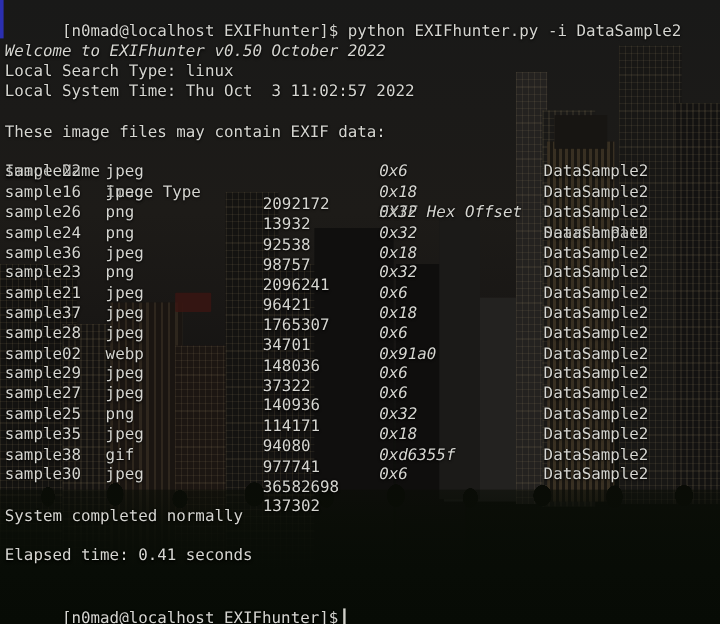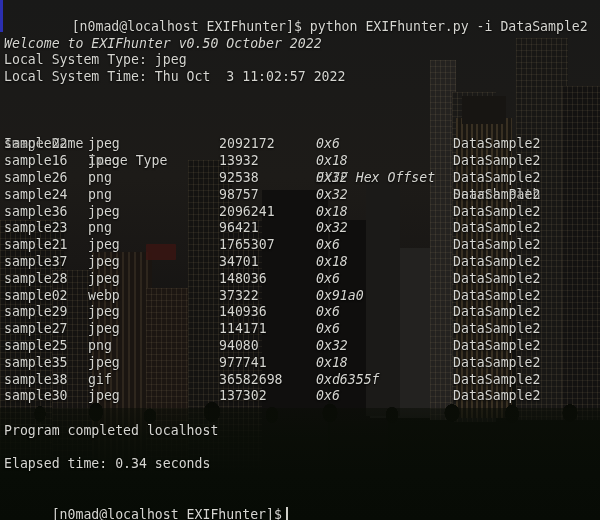--- a/index.html
+++ b/index.html
@@ -113,21 +113,21 @@
     white-space: pre;
     text-shadow: 0 0 1px rgba(0,0,0,0.9), 0 1px 2px rgba(0,0,0,0.75);
   }
   .row {
     position: absolute;
     left: 0; right: 0;
     height: 16.8px;
   }
   .c-name  { left: 4px;   }
   .c-type  { left: 88px; }
-  .c-size  { left: 219px; }
+  .c-size  { left: 219px; margin-top: 27px; }
   .c-off   { left: 316px; font-style: italic; }
   .c-path  { left: 453px; }
 
   .cursor {
     display: inline-block;
     width: 2px;
     height: 14px;
     background: #cfcfc8;
     vertical-align: -2px;
     margin-left: 4px;
@@ -213,45 +213,46 @@
 
     <div class="tree-line"></div>
     <div class="wall-ground"></div>
   </div>
 
   <div class="accent-bar"></div>
 
   <div class="term">
 
     
-    <div class="line" style="top:2px;margin-left:20px;">
+    <div class="line" style="top:2px;">
       <span>[n0mad@localhost EXIFhunter]$</span><span> </span><span>python EXIFhunter.py -i DataSample2</span>
     </div>
 
     
     <div class="line" style="top:35.6px;font-style:italic;">Welcome to EXIFhunter v0.50 October 2022</div>
     
-    <div class="line" style="top:52.4px;">Local System Type: jpeg</div>
+    <div class="line" style="top:52.4px;">Local Search Type: linux</div>
     
     <div class="line" style="top:69.2px;">Local System Time: Thu Oct  3 11:02:57 2022</div>
 
     
+    <div class="line" style="top:102.8px;">These image files may contain EXIF data:</div>
 
     
     <div class="row" style="top:119.6px;">
       <span class="col c-name">Image Name</span>
       <span class="col c-type">Image Type</span>
       <span class="col c-off">EXIF Hex Offset</span>
       <span class="col c-path">Search Path</span>
     </div>
 
     
     <div id="table-body"><div class="row" style="top: 136.4px;"><span class="col c-name">sample22</span><span class="col c-type">jpeg</span><span class="col c-size">2092172</span><span class="col c-off">0x6</span><span class="col c-path">DataSample2</span></div><div class="row" style="top: 153.2px;"><span class="col c-name">sample16</span><span class="col c-type">jpeg</span><span class="col c-size">13932</span><span class="col c-off">0x18</span><span class="col c-path">DataSample2</span></div><div class="row" style="top: 170px;"><span class="col c-name">sample26</span><span class="col c-type">png</span><span class="col c-size">92538</span><span class="col c-off">0x32</span><span class="col c-path">DataSample2</span></div><div class="row" style="top: 186.8px;"><span class="col c-name">sample24</span><span class="col c-type">png</span><span class="col c-size">98757</span><span class="col c-off">0x32</span><span class="col c-path">DataSample2</span></div><div class="row" style="top: 203.6px;"><span class="col c-name">sample36</span><span class="col c-type">jpeg</span><span class="col c-size">2096241</span><span class="col c-off">0x18</span><span class="col c-path">DataSample2</span></div><div class="row" style="top: 220.4px;"><span class="col c-name">sample23</span><span class="col c-type">png</span><span class="col c-size">96421</span><span class="col c-off">0x32</span><span class="col c-path">DataSample2</span></div><div class="row" style="top: 237.2px;"><span class="col c-name">sample21</span><span class="col c-type">jpeg</span><span class="col c-size">1765307</span><span class="col c-off">0x6</span><span class="col c-path">DataSample2</span></div><div class="row" style="top: 254px;"><span class="col c-name">sample37</span><span class="col c-type">jpeg</span><span class="col c-size">34701</span><span class="col c-off">0x18</span><span class="col c-path">DataSample2</span></div><div class="row" style="top: 270.8px;"><span class="col c-name">sample28</span><span class="col c-type">jpeg</span><span class="col c-size">148036</span><span class="col c-off">0x6</span><span class="col c-path">DataSample2</span></div><div class="row" style="top: 287.6px;"><span class="col c-name">sample02</span><span class="col c-type">webp</span><span class="col c-size">37322</span><span class="col c-off">0x91a0</span><span class="col c-path">DataSample2</span></div><div class="row" style="top: 304.4px;"><span class="col c-name">sample29</span><span class="col c-type">jpeg</span><span class="col c-size">140936</span><span class="col c-off">0x6</span><span class="col c-path">DataSample2</span></div><div class="row" style="top: 321.2px;"><span class="col c-name">sample27</span><span class="col c-type">jpeg</span><span class="col c-size">114171</span><span class="col c-off">0x6</span><span class="col c-path">DataSample2</span></div><div class="row" style="top: 338px;"><span class="col c-name">sample25</span><span class="col c-type">png</span><span class="col c-size">94080</span><span class="col c-off">0x32</span><span class="col c-path">DataSample2</span></div><div class="row" style="top: 354.8px;"><span class="col c-name">sample35</span><span class="col c-type">jpeg</span><span class="col c-size">977741</span><span class="col c-off">0x18</span><span class="col c-path">DataSample2</span></div><div class="row" style="top: 371.6px;"><span class="col c-name">sample38</span><span class="col c-type">gif</span><span class="col c-size">36582698</span><span class="col c-off">0xd6355f</span><span class="col c-path">DataSample2</span></div><div class="row" style="top: 388.4px;"><span class="col c-name">sample30</span><span class="col c-type">jpeg</span><span class="col c-size">137302</span><span class="col c-off">0x6</span><span class="col c-path">DataSample2</span></div></div>
 
     
-    <div class="line" style="top:422.6px;">Program completed localhost</div>
-    <div class="line" style="top:456.2px;">Elapsed time: 0.34 seconds</div>
+    <div class="line" style="top:422.6px;">System completed normally</div>
+    <div class="line" style="top:456.2px;">Elapsed time: 0.41 seconds</div>
 
     <div class="line" style="top:489.8px;">
       <span>[n0mad@localhost EXIFhunter]$</span><span class="cursor"></span>
     </div>
   </div>
 </div>
 
 </body></html>

